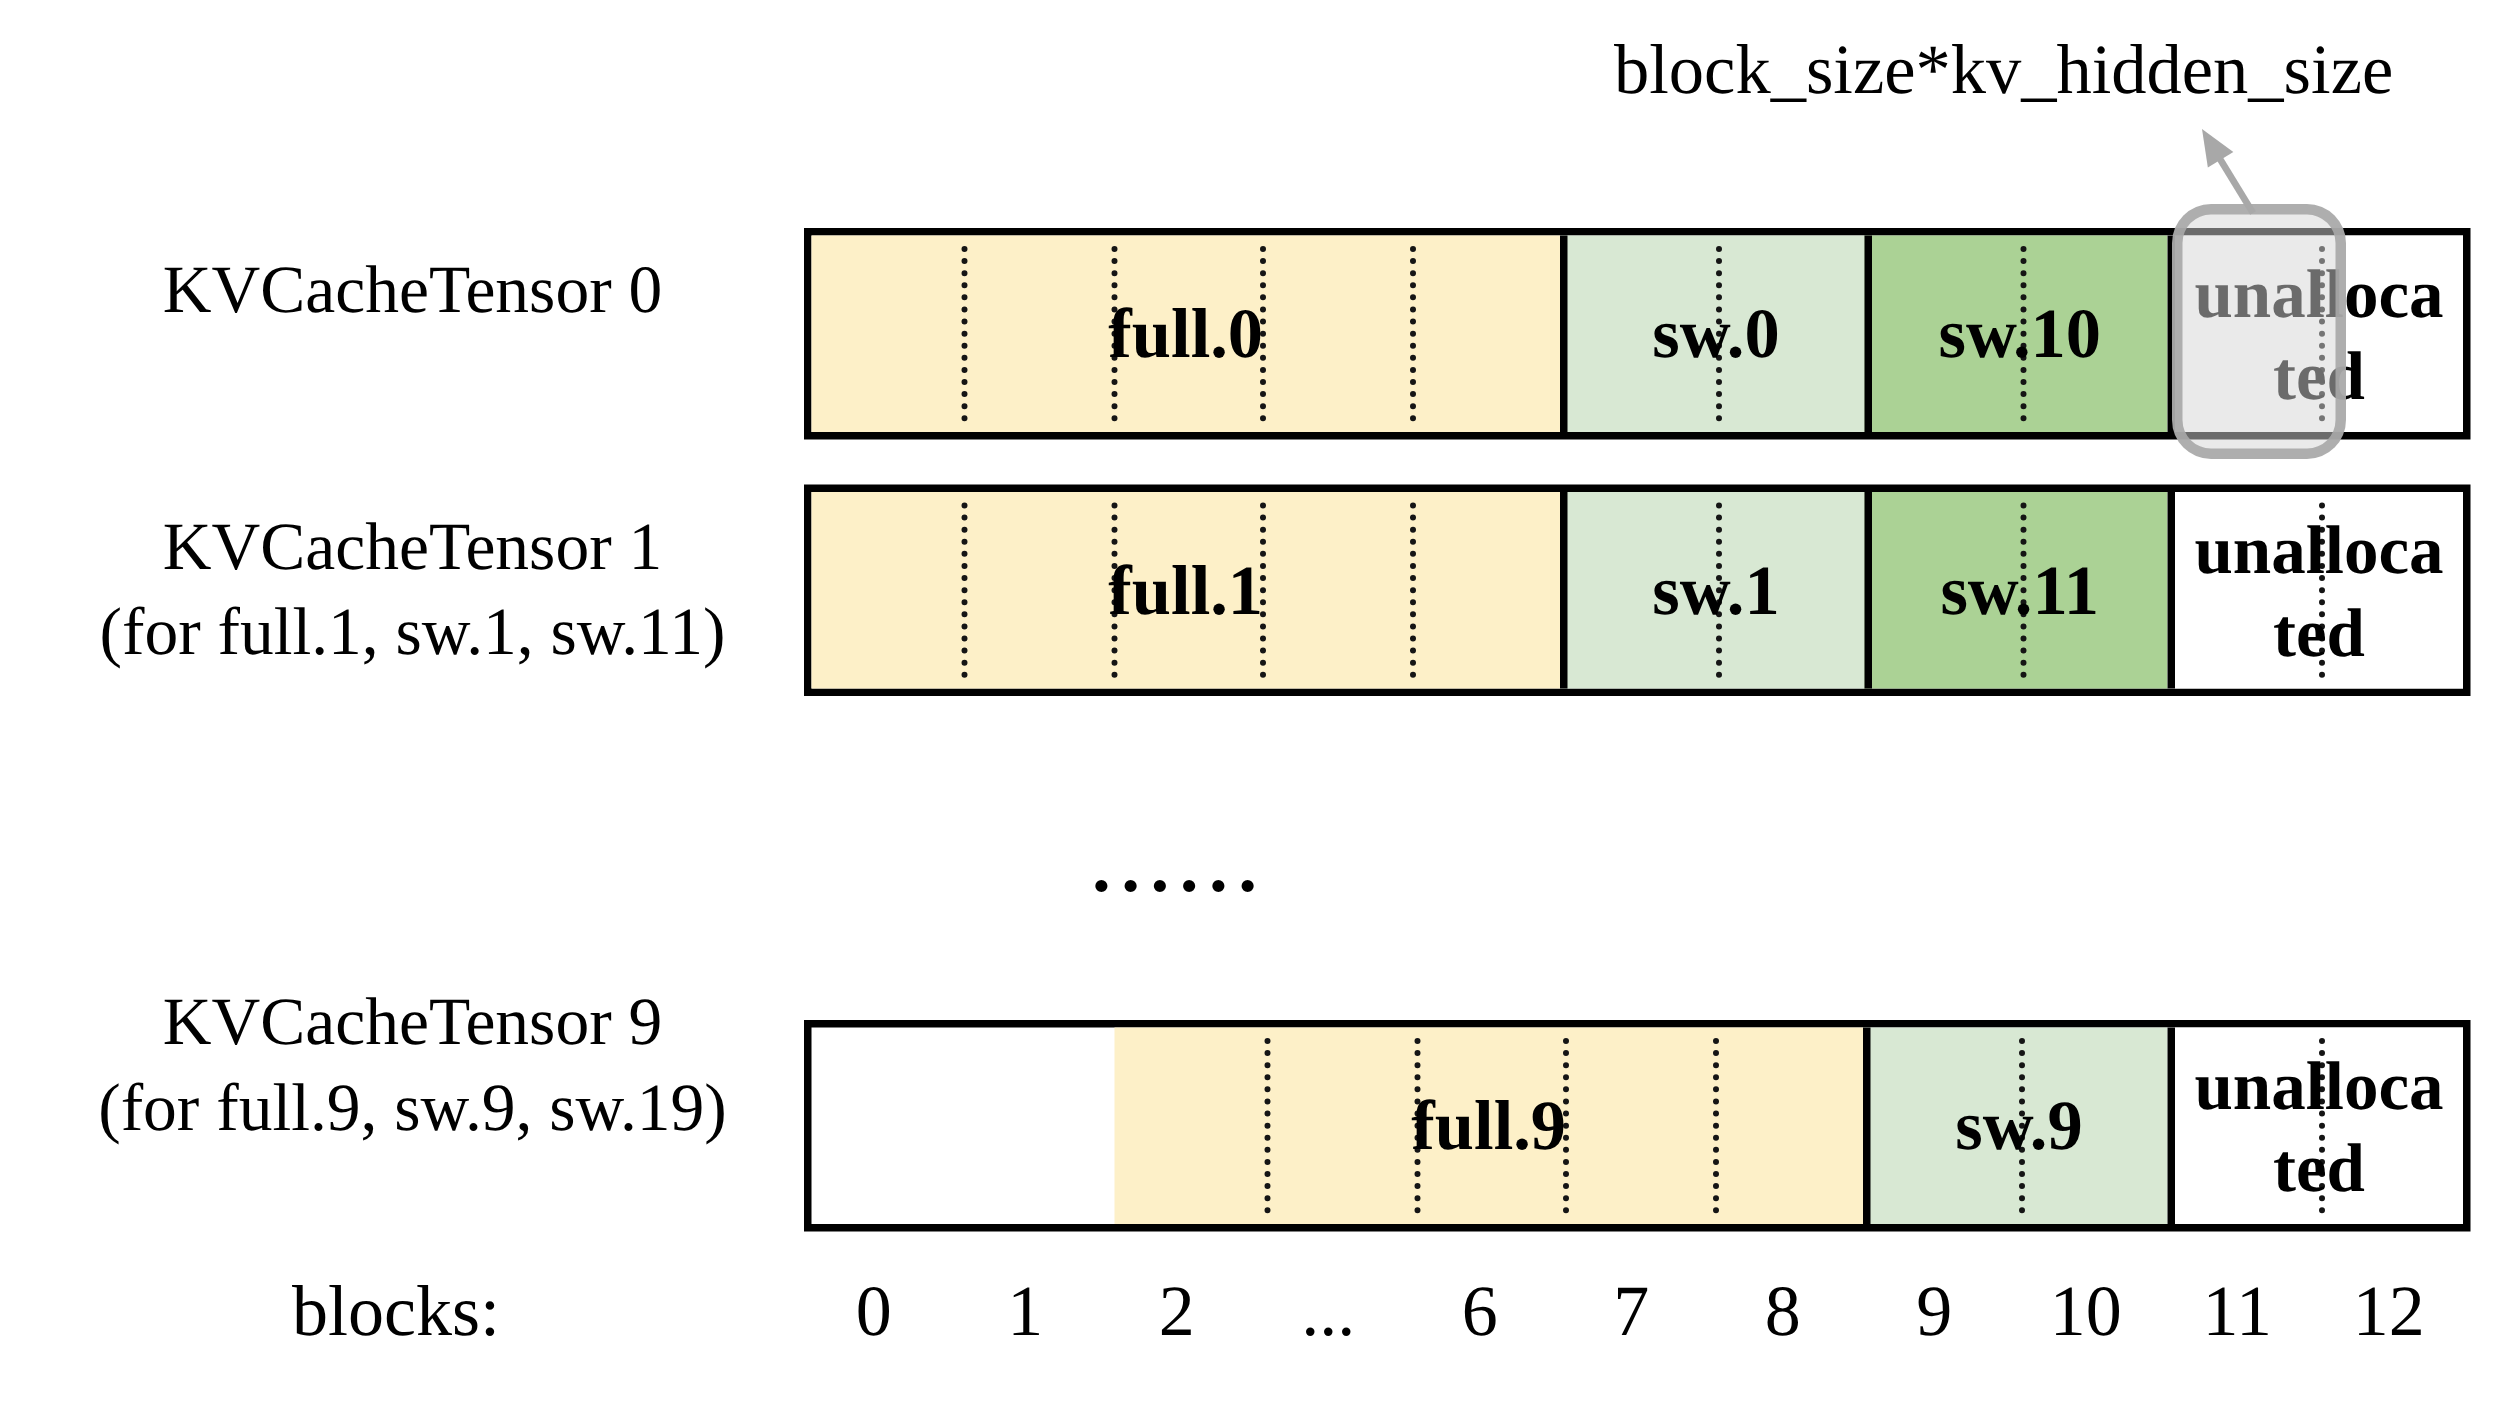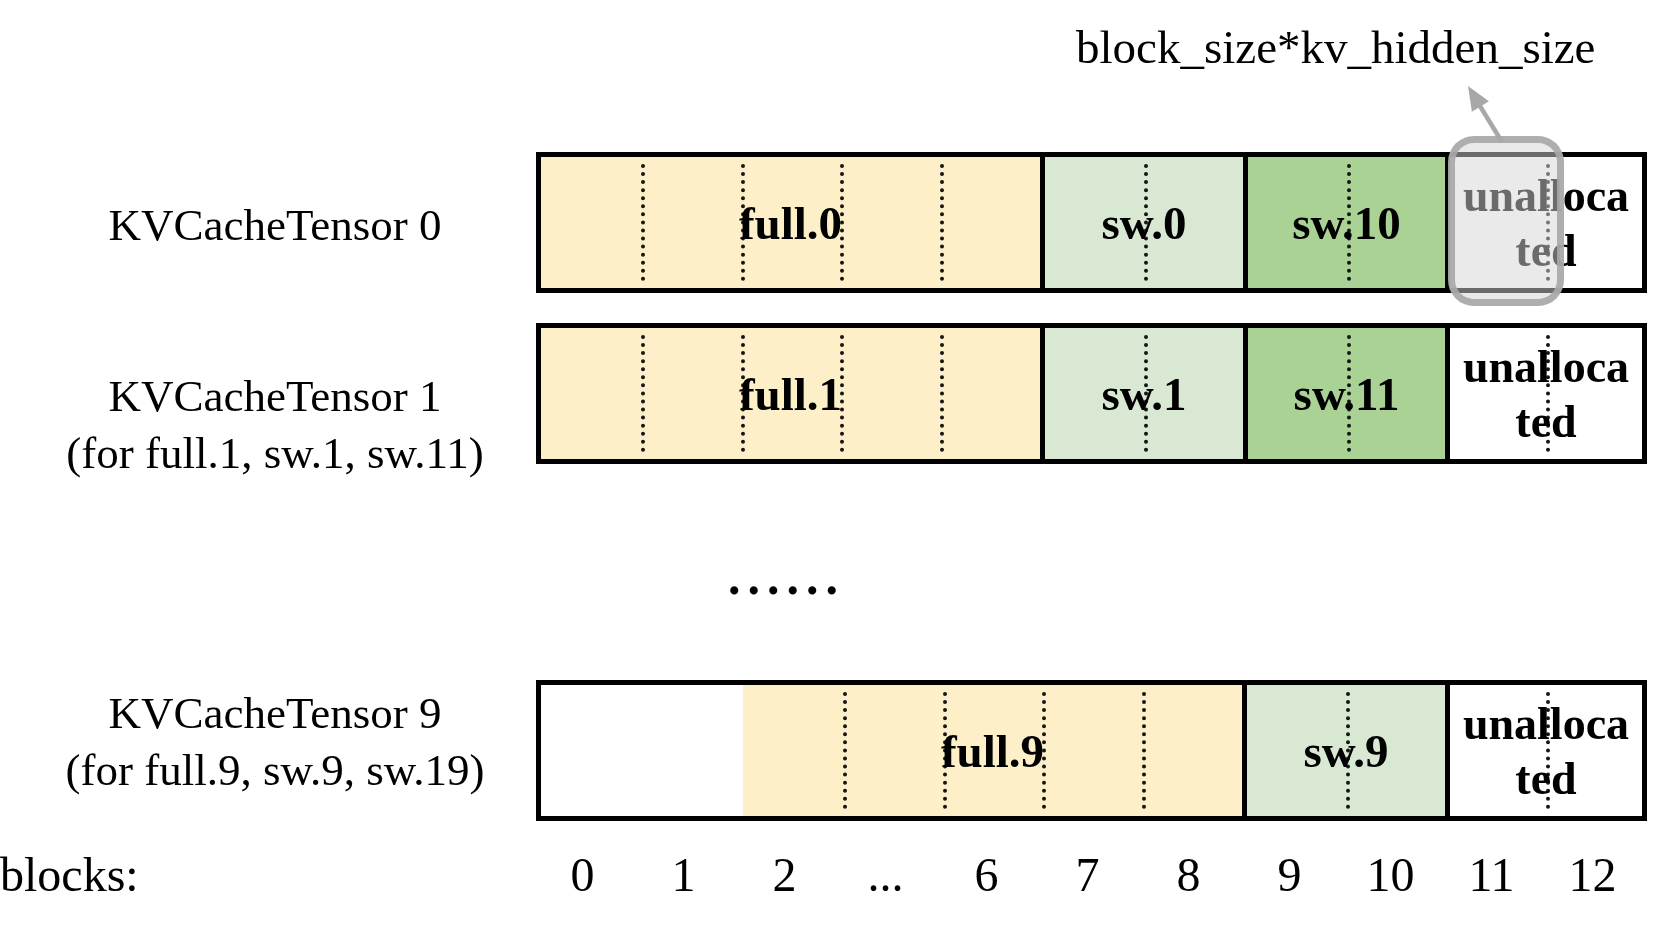--- a/index.html
+++ b/index.html
@@ -2,21 +2,21 @@
 <html><head>
 <meta charset="utf-8">
 <style>
   html,body{margin:0;padding:0;background:#fff;}
   .canvas{
     position:relative;width:1676px;height:938px;background:#ffffff;
     font-family:"Liberation Serif",serif;color:#000;overflow:hidden;
   }
   
   .row-label{position:absolute;left:8px;width:534px;text-align:center;
-    font-size:45px;line-height:57px;white-space:nowrap;margin-top:32px;}
+    font-size:45px;line-height:57px;white-space:nowrap;}
   .row-label .sub{font-size:45px;}
   
   .bar{position:absolute;left:536px;width:1111px;height:141px;
     border:5px solid #000;box-sizing:border-box;display:flex;background:#fff;justify-content:flex-end;}
   .seg{position:relative;box-sizing:border-box;display:flex;
     align-items:center;justify-content:center;}
   .seg-full{width:499px;background:#fdf0c8;}
   .seg-swl{width:203px;background:#d8e8d3;border-left:5px solid #000;}
   .seg-swd{width:202px;background:#abd295;border-left:5px solid #000;}
   .seg-un{width:197px;background:#ffffff;border-left:5px solid #000;flex-direction:column;}
@@ -28,21 +28,21 @@
   .annotation{position:absolute;left:1076px;top:20px;font-size:47px;white-space:nowrap;}
   .highlight{position:absolute;left:1448px;top:136px;width:116px;height:170px;
     border:7px solid rgba(168,168,168,0.9);border-radius:26px;
     background:rgba(213,213,213,0.5);box-sizing:border-box;z-index:5;}
   .arrow-svg{position:absolute;left:1425px;top:65px;z-index:6;}
   
   .dots6{position:absolute;left:728px;top:548px;font-size:50px;font-weight:bold;
     letter-spacing:7px;white-space:nowrap;}
   
   .axis{position:absolute;left:0;top:846px;display:flex;font-size:48px;line-height:58px;}
-  .axis-label{width:532px;text-align:left;padding-right:4px;box-sizing:border-box;}
+  .axis-label{width:532px;text-align:center;padding-right:4px;box-sizing:border-box;}
   .tick{width:101px;text-align:center;}
 </style>
 </head>
 <body>
 
 <div class="canvas">
 
   <div class="annotation">block_size*kv_hidden_size</div>
 
   <div class="row-label" style="top:165px">

